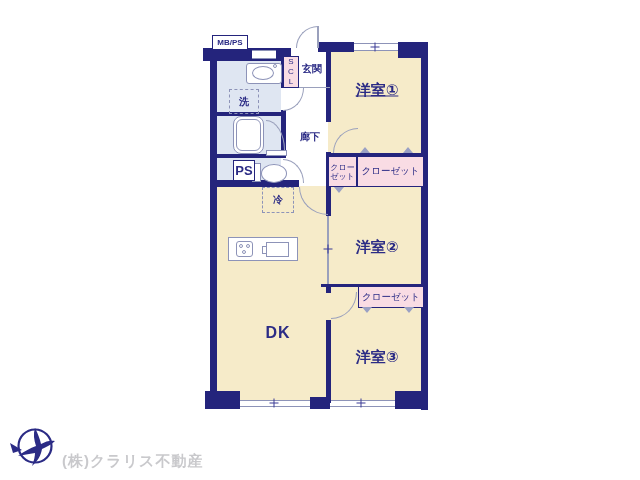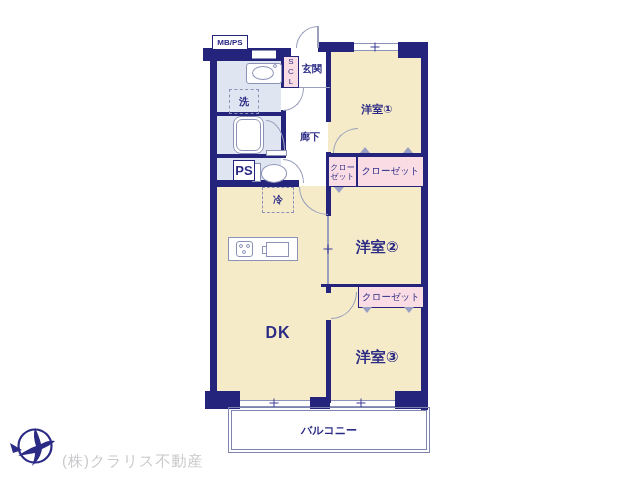--- a/index.html
+++ b/index.html
@@ -136,32 +136,28 @@
 
   <div class="labelbox" style="left:212px;top:35px;width:34px;height:13px;font-size:8px;">
     <span>MB/PS</span>
   </div>
   <div class="labelbox" style="left:233px;top:160px;width:20px;height:19px;font-size:13px;">
     <span>PS</span>
   </div>
 
   <div class="txt" style="left:312px;top:69px;font-size:10px;">玄関</div>
   <div class="txt" style="left:310px;top:137px;font-size:10px;">廊下</div>
-  <div class="txt" style="left:377px;top:109px;font-size:11px;">洋室①</div>
+  <div class="txt" style="left:377px;top:90px;font-size:15px;text-decoration:underline;">洋室①</div>
   <div class="txt" style="left:377px;top:247px;font-size:15px;">洋室②</div>
   <div class="txt" style="left:377px;top:357px;font-size:15px;">洋室③</div>
   <div class="txt" style="left:278px;top:333px;font-size:16px;letter-spacing:1px;">DK</div>
 
-  <div class="balcony" style="left:228px;top:407px;width:200px;height:44px;">
-    <div class="balcony-inner"></div>
-    <div class="txt" style="left:100px;top:22px;font-size:11px;">バルコニー</div>
-  </div>
 
   <div class="abs" style="left:8px;top:423px;width:50px;height:48px;">
     <svg width="50" height="48" viewBox="0 0 50 48">
       <circle cx="27" cy="23" r="16.5" fill="none" stroke="#2b2b85" stroke-width="2.2"></circle>
       <path d="M2 20 L14 27 L5 30 Z" fill="#2b2b85"></path>
       <path d="M10 33 C17 28 22 25 28 23 C26 17 25 11 27 5 C30 11 32 16 33 21 C38 18 43 17 47 18 C43 22 38 24 34 26 C33 32 30 38 24 43 C26 38 27 33 27 30 C21 31 15 32 10 33 Z" fill="#2b2b85"></path>
     </svg>
   </div>
-  <div class="abs" style="left:62px;top:452px;font-size:15px;color:#c9c9cc;font-weight:400;letter-spacing:1px;">(株)クラリス不動産</div>
+  <div class="abs" style="left:62px;top:452px;font-size:15px;color:#c9c9cc;font-weight:700;letter-spacing:1px;">(株)クラリス不動産</div>
 
 </div>
 
 </body></html>

